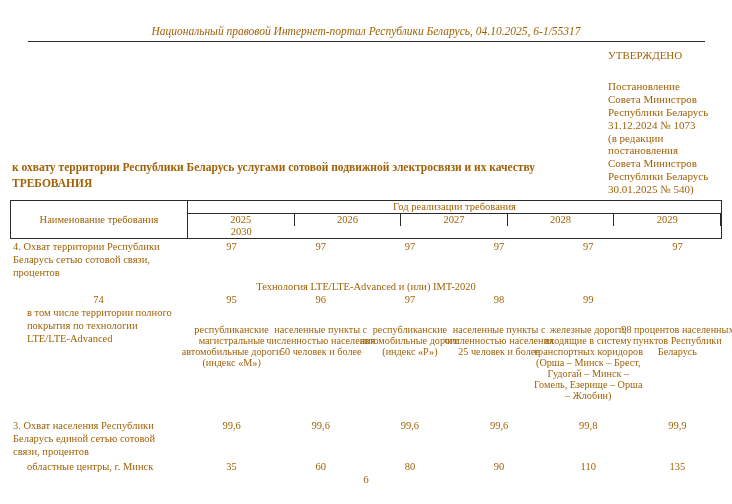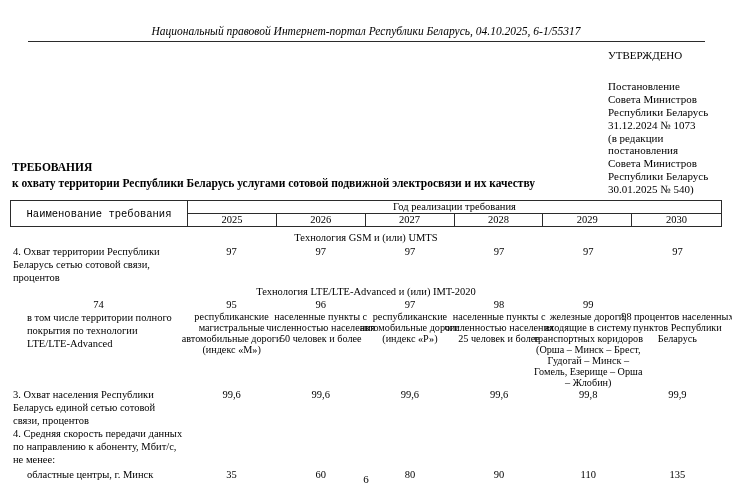--- a/index.html
+++ b/index.html
@@ -3,21 +3,21 @@
 <meta charset="utf-8">
 <style>
   html, body { margin: 0; padding: 0; background: #e8e8e8; }
   .page {
     position: relative;
     width: 732px;
     height: 504px;
     margin: 0 auto;
     background: #ffffff;
     font-family: "Liberation Serif", serif;
-    color: #000000;
+    color: #a16207;
     overflow: hidden;
   }
 
   
   .running-header {
     position: absolute; top: 25px; left: 0; right: 0;
     text-align: center; font-style: italic; font-size: 11.5px;
   }
   .header-rule {
     position: absolute; top: 41px; left: 28px; width: 677px;
@@ -41,43 +41,43 @@
   .req-table {
     position: absolute; top: 200px; left: 10px; width: 712px;
     font-size: 10.5px;
   }
   .thead {
     display: grid; grid-template-columns: 177px 1fr;
     border: 1px solid #2b2b2b;
   }
   .th-name {
     display: flex; align-items: center; justify-content: center;
-    border-right: 1px solid #2b2b2b; text-align: left; font-family: Liberation Mono, monospace;
+    border-right: 1px solid #2b2b2b; text-align: left;
   }
   .years-top {
     text-align: center; height: 12px; line-height: 12px;
     border-bottom: 1px solid #2b2b2b;
   }
-  .years-cols { display: grid; grid-template-columns: repeat(6, 1fr); }
+  .years-cols { display: grid; grid-template-columns: repeat(5, 1fr); }
   .year-cell {
     text-align: center; height: 12px; line-height: 12px;
     border-right: 1px solid #2b2b2b;
   }
   .year-cell:last-child { border-right: none; }
 
   .section-row { text-align: center; line-height: 13px; }
   .data-row {
     display: grid; grid-template-columns: 177px repeat(6, 1fr);
     align-items: start; line-height: 13px;
   }
   .row-name { padding-left: 3px; padding-right: 4px; }
   .row-name.indented { padding-left: 17px; }
   .val { text-align: center; }
   .row-multiline .val {
-    font-size: 10.2px; line-height: 11px; margin: 0 -12px;
+    font-size: 10.2px; line-height: 11px; margin: 18px -12px;
   }
 
   .mt4 { margin-top: 4px; }
   .mt1 { margin-top: 1px; }
   .mt2 { margin-top: 2px; }
 
   .page-number {
     position: absolute; top: 473px; left: 0; right: 0;
     text-align: center; font-size: 11px;
   }
@@ -96,42 +96,41 @@
     <div>Совета Министров</div>
     <div>Республики Беларусь</div>
     <div>31.12.2024 № 1073</div>
     <div>(в редакции постановления</div>
     <div>Совета Министров</div>
     <div>Республики Беларусь</div>
     <div>30.01.2025 № 540)</div>
   </div>
 
   <div class="doc-title">
+    <div>к охвату территории Республики Беларусь услугами сотовой подвижной электросвязи и их качеству</div>
     <div>ТРЕБОВАНИЯ</div>
-    <div>к охвату территории Республики Беларусь услугами сотовой подвижной электросвязи и их качеству</div>
   </div>
 
   <div class="req-table">
 
     <div class="thead">
       <div class="th-name">Наименование требования</div>
       <div>
         <div class="years-top">Год реализации требования</div>
         <div class="years-cols">
           <div class="year-cell">2025</div>
           <div class="year-cell">2026</div>
           <div class="year-cell">2027</div>
           <div class="year-cell">2028</div>
           <div class="year-cell">2029</div>
           <div class="year-cell">2030</div>
         </div>
       </div>
     </div>
 
-    <div class="section-row mt4">Технология GSM и (или) UMTS</div>
 
     <div class="data-row mt1">
       <div class="row-name">4. Охват территории Республики Беларусь сетью сотовой связи, процентов</div>
       <div class="val">97</div>
       <div class="val">97</div>
       <div class="val">97</div>
       <div class="val">97</div>
       <div class="val">97</div>
       <div class="val">97</div>
     </div>
@@ -160,29 +159,20 @@
     <div class="data-row">
       <div class="row-name">3. Охват населения Республики Беларусь единой сетью сотовой связи, процентов</div>
       <div class="val">99,6</div>
       <div class="val">99,6</div>
       <div class="val">99,6</div>
       <div class="val">99,6</div>
       <div class="val">99,8</div>
       <div class="val">99,9</div>
     </div>
 
-    <div class="data-row">
-      <div class="row-name">4. Средняя скорость передачи данных по направлению к абоненту, Мбит/с, не менее:</div>
-      <div class="val"></div>
-      <div class="val"></div>
-      <div class="val"></div>
-      <div class="val"></div>
-      <div class="val"></div>
-      <div class="val"></div>
-    </div>
 
     <div class="data-row mt2">
       <div class="row-name indented">областные центры, г. Минск</div>
       <div class="val">35</div>
       <div class="val">60</div>
       <div class="val">80</div>
       <div class="val">90</div>
       <div class="val">110</div>
       <div class="val">135</div>
     </div>

